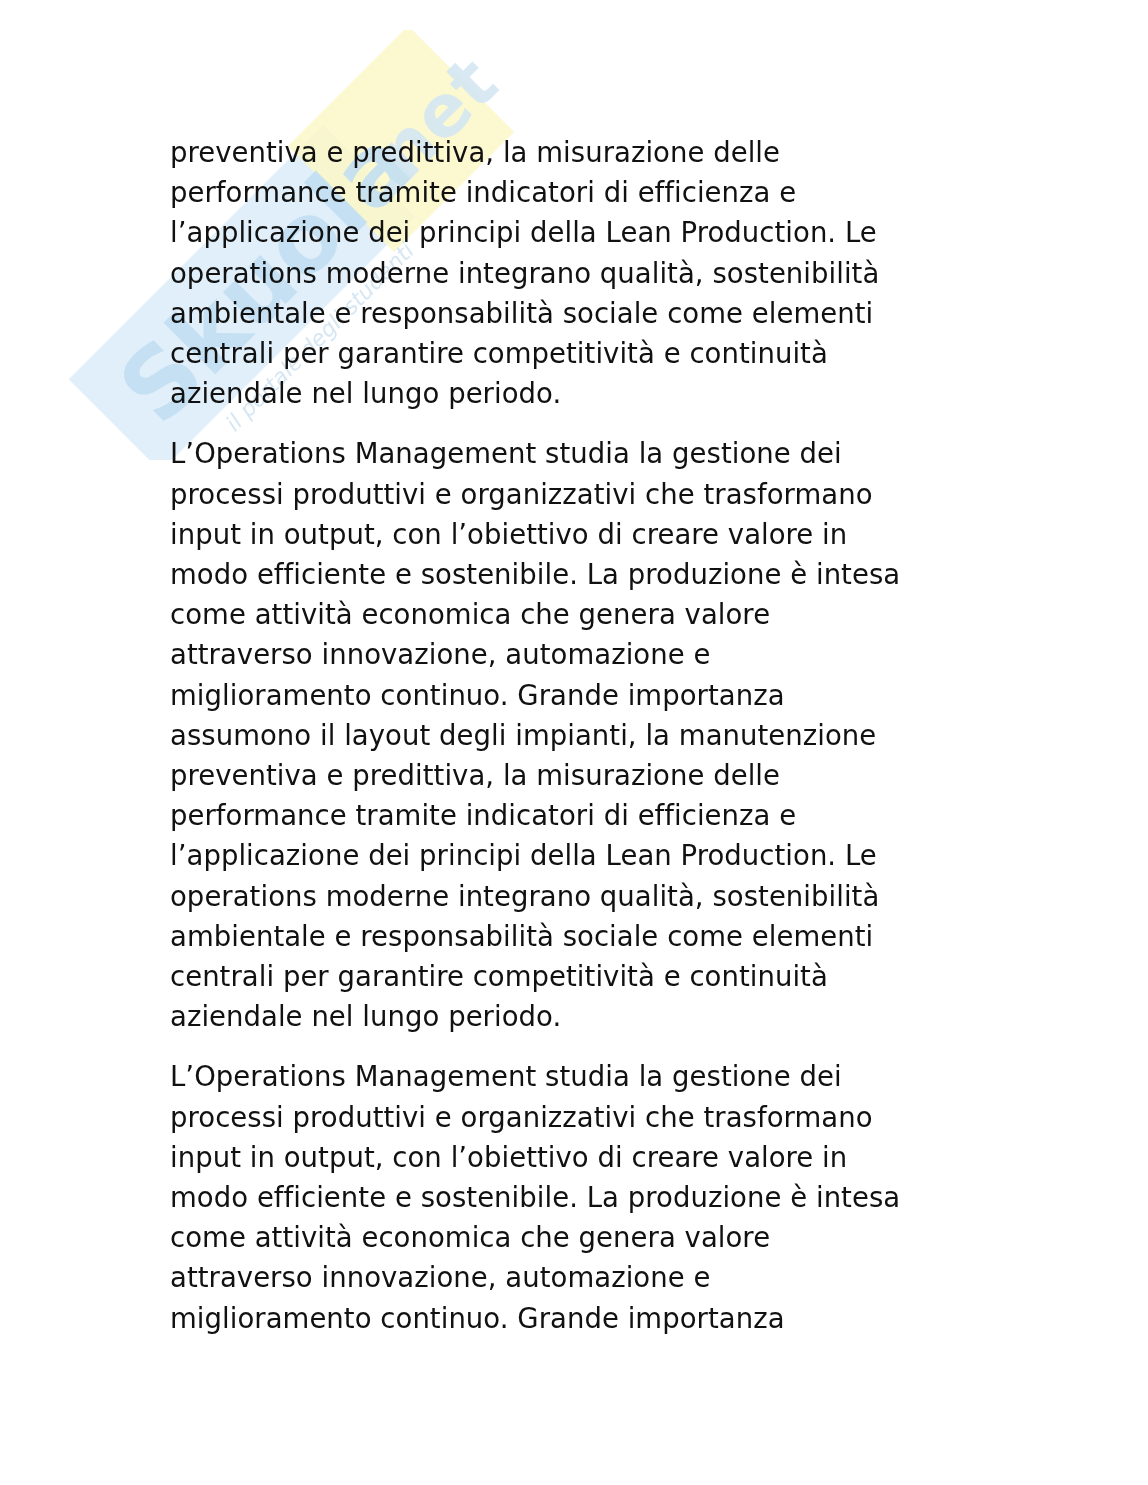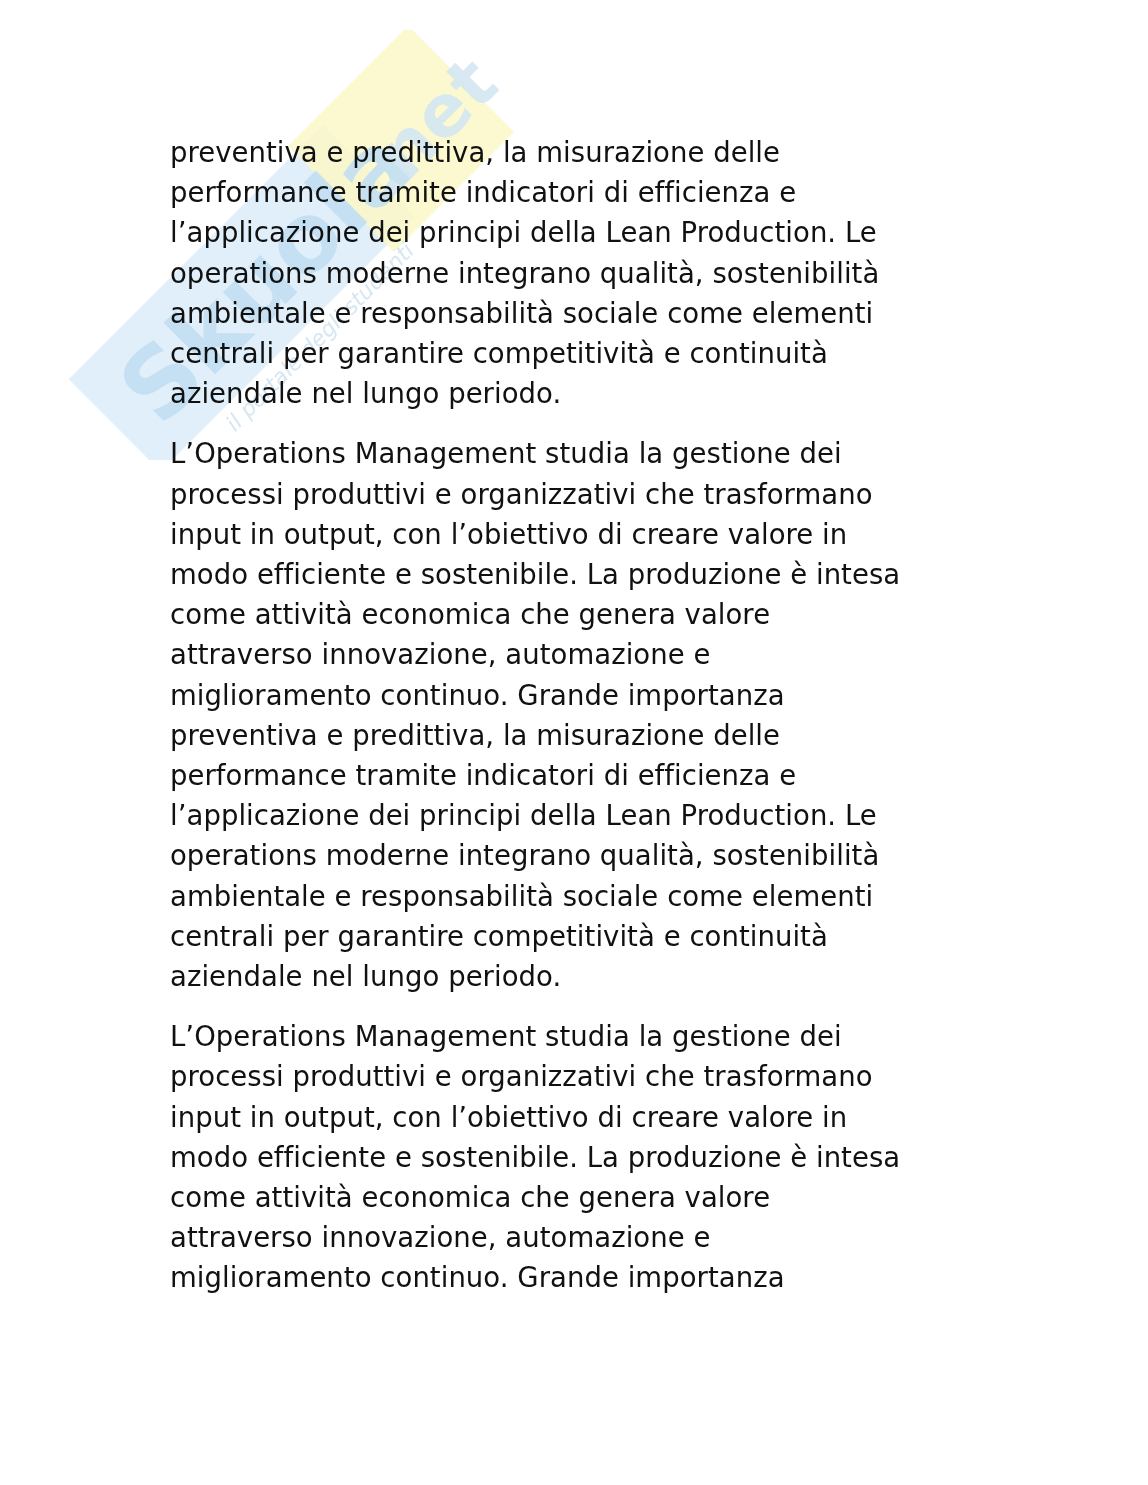--- a/index.html
+++ b/index.html
@@ -90,20 +90,21 @@
     </p>
 
     <p class="para">
       <span class="line">L’Operations Management studia la gestione dei</span>
       <span class="line">processi produttivi e organizzativi che trasformano</span>
       <span class="line">input in output, con l’obiettivo di creare valore in</span>
       <span class="line">modo efficiente e sostenibile. La produzione è intesa</span>
       <span class="line">come attività economica che genera valore</span>
       <span class="line">attraverso innovazione, automazione e</span>
       <span class="line">miglioramento continuo. Grande importanza</span>
+      <span class="line">assumono il layout degli impianti, la manutenzione</span>
       <span class="line">preventiva e predittiva, la misurazione delle</span>
       <span class="line">performance tramite indicatori di efficienza e</span>
       <span class="line">l’applicazione dei principi della Lean Production. Le</span>
       <span class="line">operations moderne integrano qualità, sostenibilità</span>
       <span class="line">ambientale e responsabilità sociale come elementi</span>
       <span class="line">centrali per garantire competitività e continuità</span>
       <span class="line">aziendale nel lungo periodo.</span>
     </p>
 
     <p class="para">

